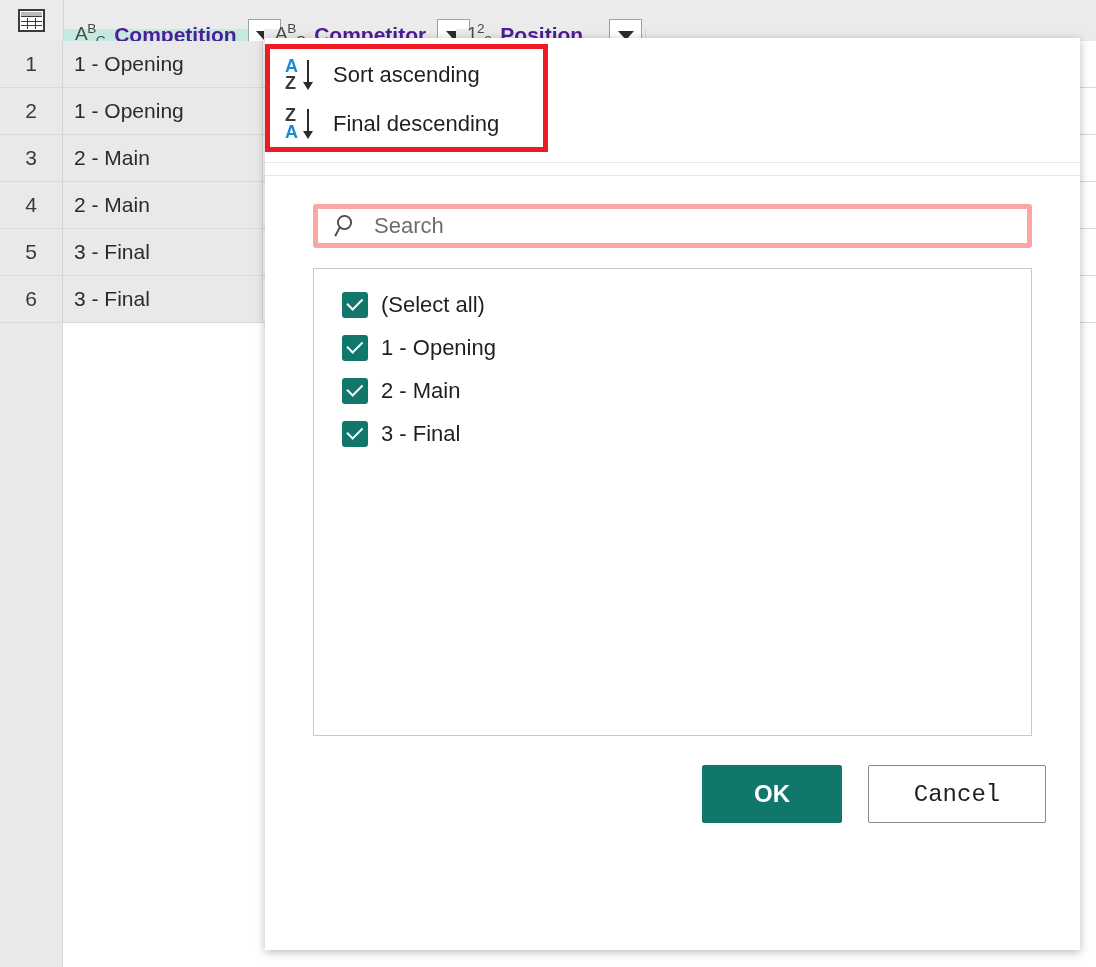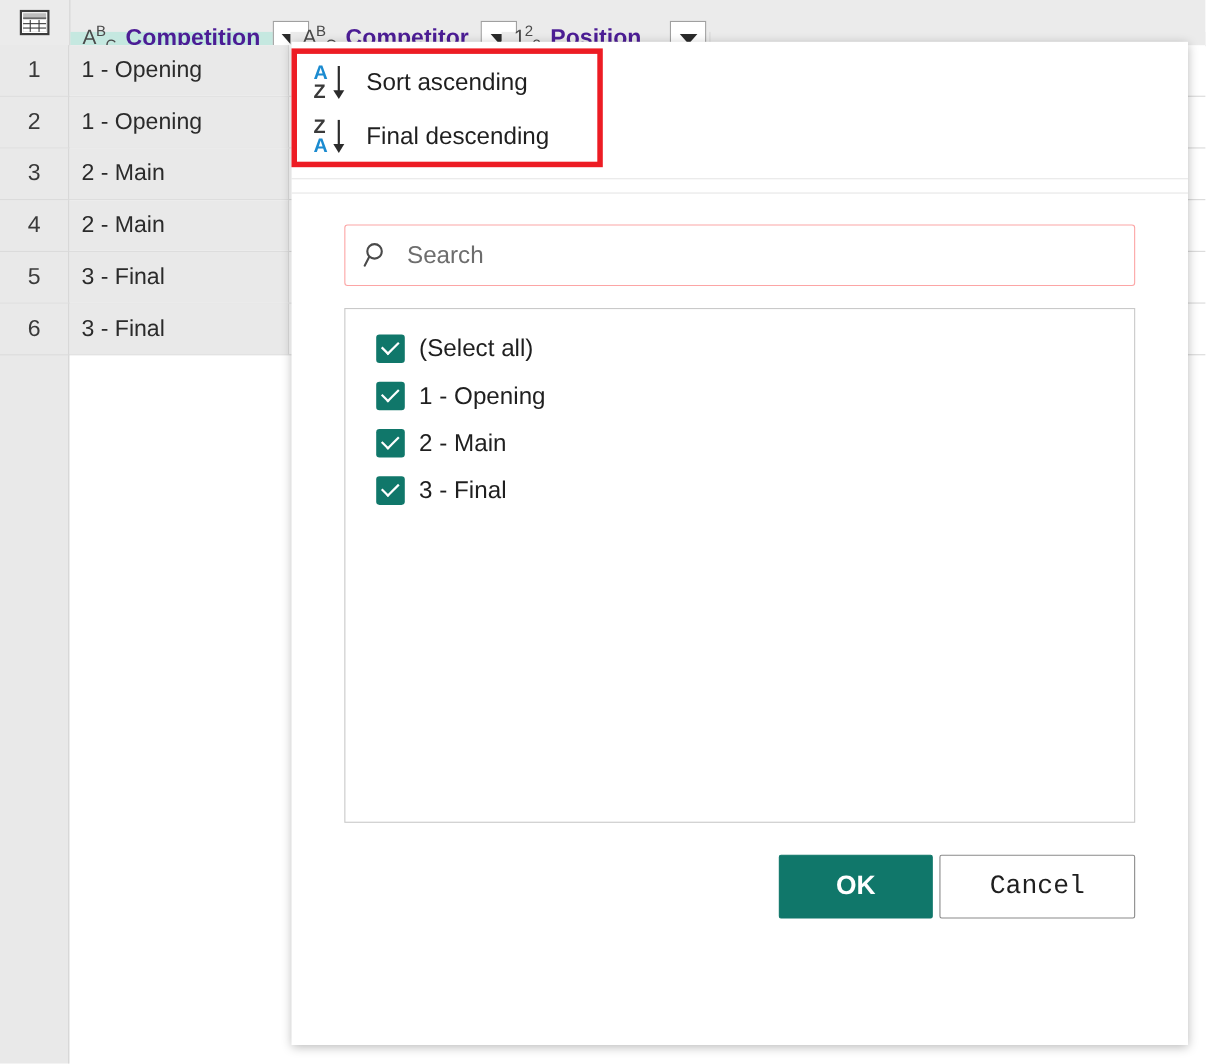--- a/index.html
+++ b/index.html
@@ -274,22 +274,22 @@
     border: 5px solid #ed1c24;
     box-sizing: border-box;
     pointer-events: none;
     z-index: 30;
   }
 
   .search-wrap {
     padding: 28px 48px 0 48px;
   }
   .search-box {
-    height: 56px;
-    border: 1px solid #fca5a5;
+    height: 44px;
+    border: 5px solid #fca5a5;
     border-radius: 3px;
     display: flex;
     align-items: center;
     padding: 0 16px;
     box-sizing: border-box;
     background: #ffffff;
   }
   .search-box .mag {
     width: 26px; height: 26px;
     margin-right: 12px;
@@ -341,22 +341,22 @@
   }
   .list-item .li-label {
     font-size: 22px;
     color: #1f1f1f;
     white-space: nowrap;
   }
 
   .btn-row {
     display: flex;
     justify-content: flex-end;
-    gap: 6px;
-    padding: 29px 48px 0 48px;
+    gap: 26px;
+    padding: 29px 34px 0 48px;
   }
   .btn {
     min-width: 136px;
     height: 58px;
     font-size: 24px;
     font-family: "Liberation Sans", sans-serif;
     display: flex;
     align-items: center;
     justify-content: center;
     box-sizing: border-box;

